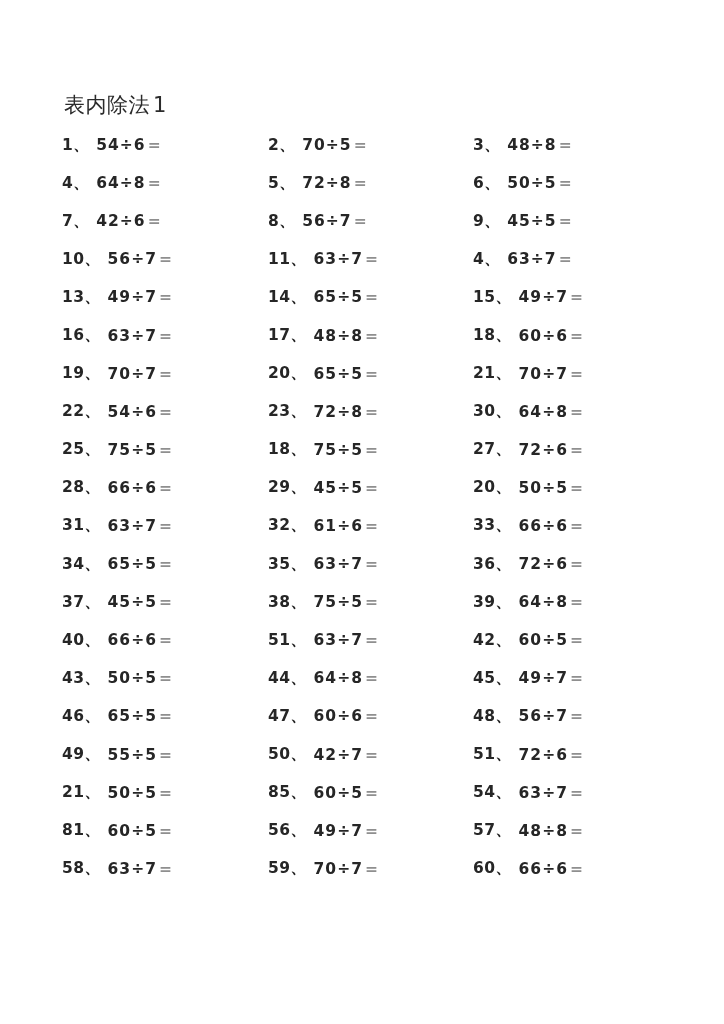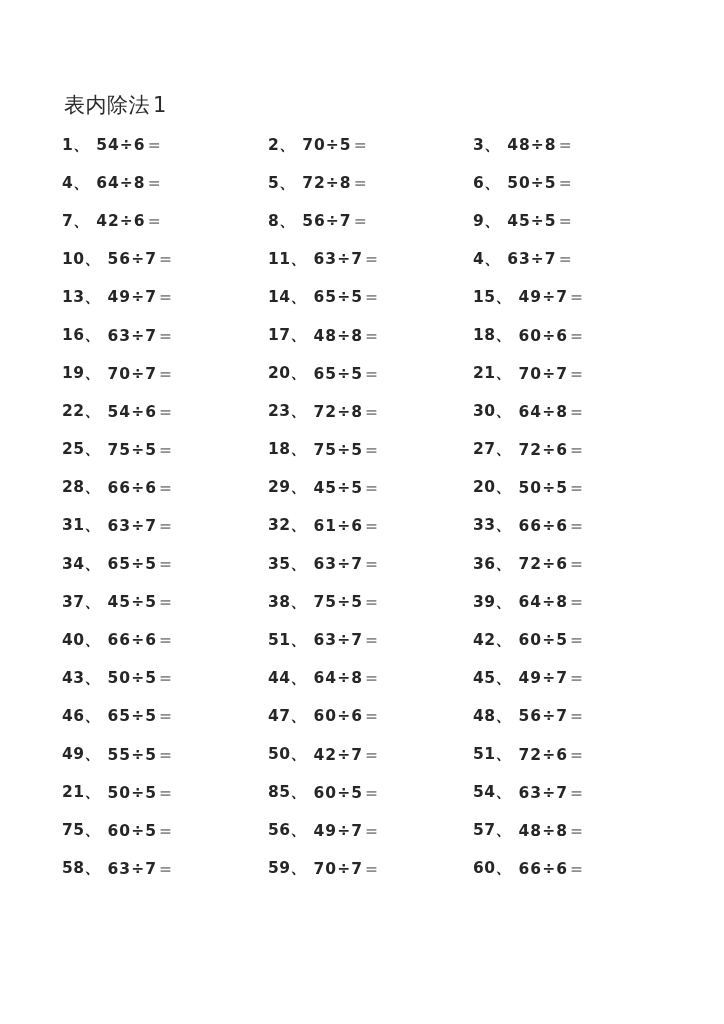--- a/index.html
+++ b/index.html
@@ -327,21 +327,21 @@
         <span class="num">85、</span>
         <span class="expr">60÷5</span>
         <span class="eq">=</span>
       </div>
       <div class="problem">
         <span class="num">54、</span>
         <span class="expr">63÷7</span>
         <span class="eq">=</span>
       </div>
       <div class="problem">
-        <span class="num">75、</span>
+        <span class="num">81、</span>
         <span class="expr">60÷5</span>
         <span class="eq">=</span>
       </div>
       <div class="problem">
         <span class="num">56、</span>
         <span class="expr">49÷7</span>
         <span class="eq">=</span>
       </div>
       <div class="problem">
         <span class="num">57、</span>

